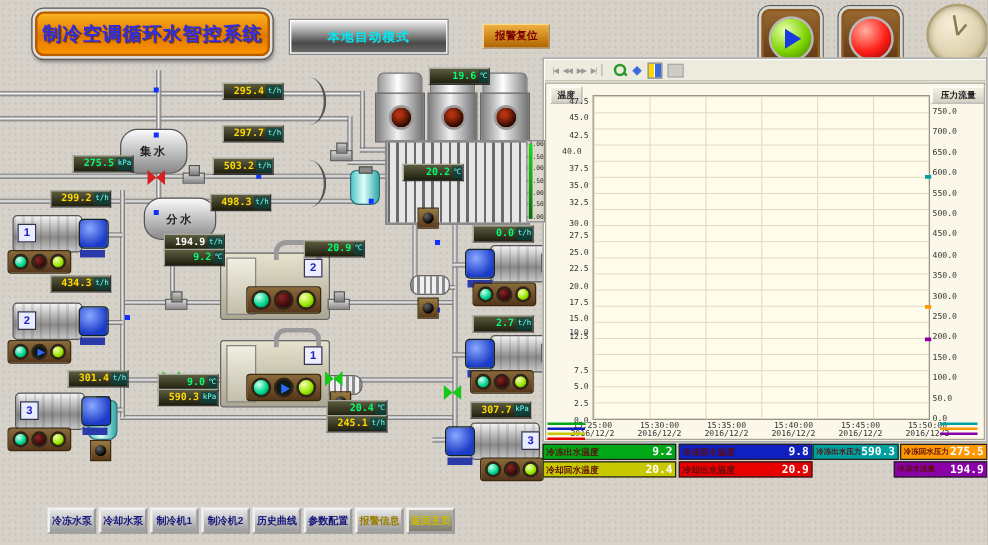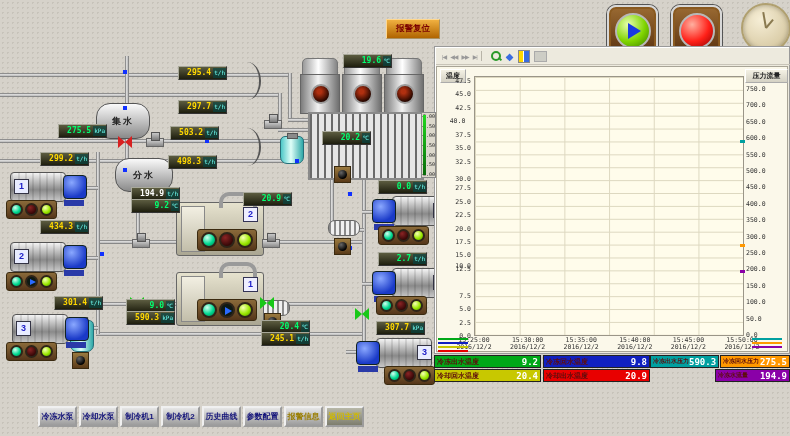--- a/index.html
+++ b/index.html
@@ -169,20 +169,22 @@
     color:#14147a;font-size:8px;font-weight:bold;padding:0;cursor:pointer;}
   #nav{position:absolute;left:38px;top:406px;display:flex;gap:2px;z-index:5;}
   .navbtn:nth-child(7){color:#9a7e00;}
   .navbtn:nth-child(8){color:#d0ba00;background:linear-gradient(180deg,#b8b8a8,#7e7e6e);}
 </style>
 </head>
 <body>
 
 <div id="app">
 
+  <div class="banner">制冷空调循环水智控系统</div>
+  <div class="modebox">本地自动模式</div>
   <div class="alarmbtn">报警复位</div>
   <div class="bigbtn" style="left:607px;top:5px;">
     <div class="ball green">
         <div class="tri"></div>
       </div>
   </div>
   <div class="bigbtn" style="left:671px;top:5px;">
     <div class="ball red"></div>
   </div>
   <div class="clock">

